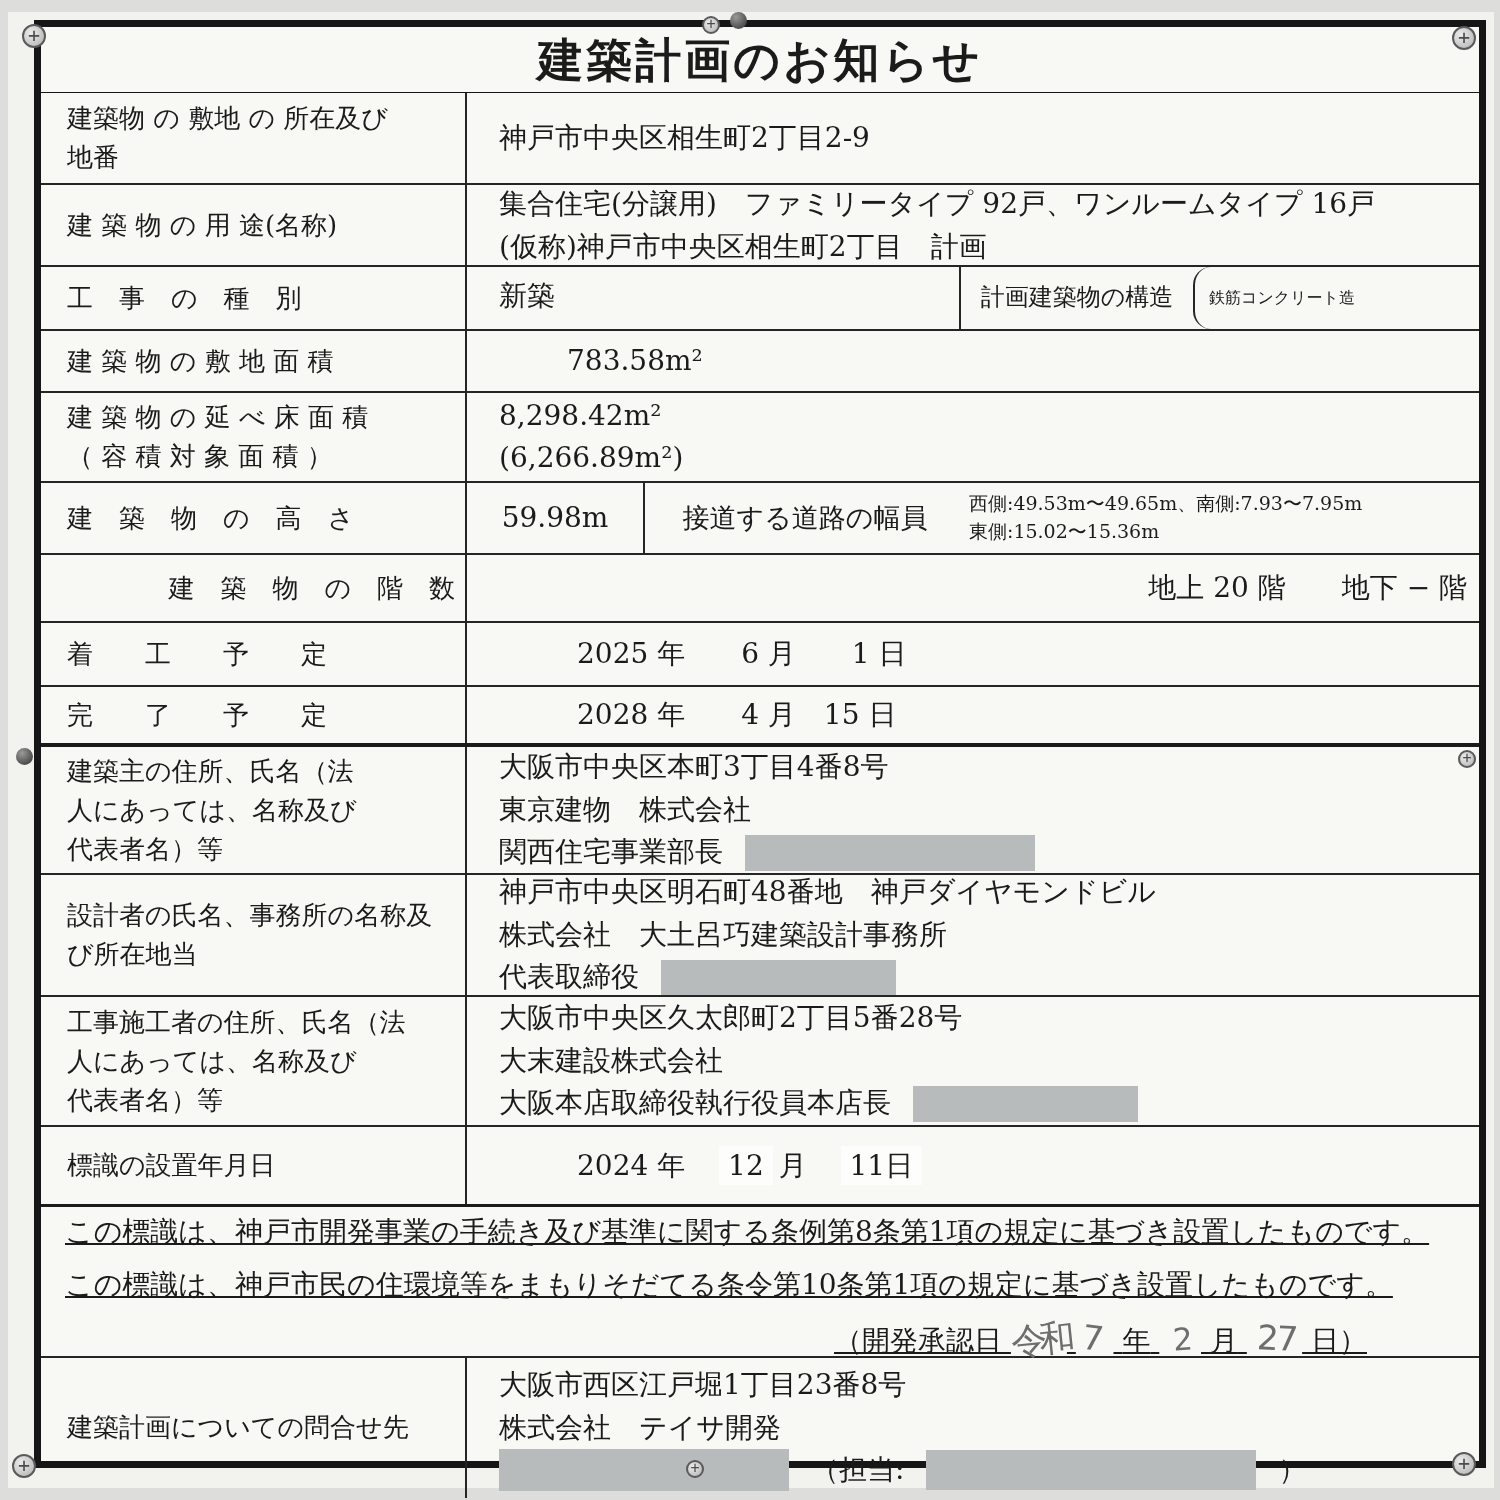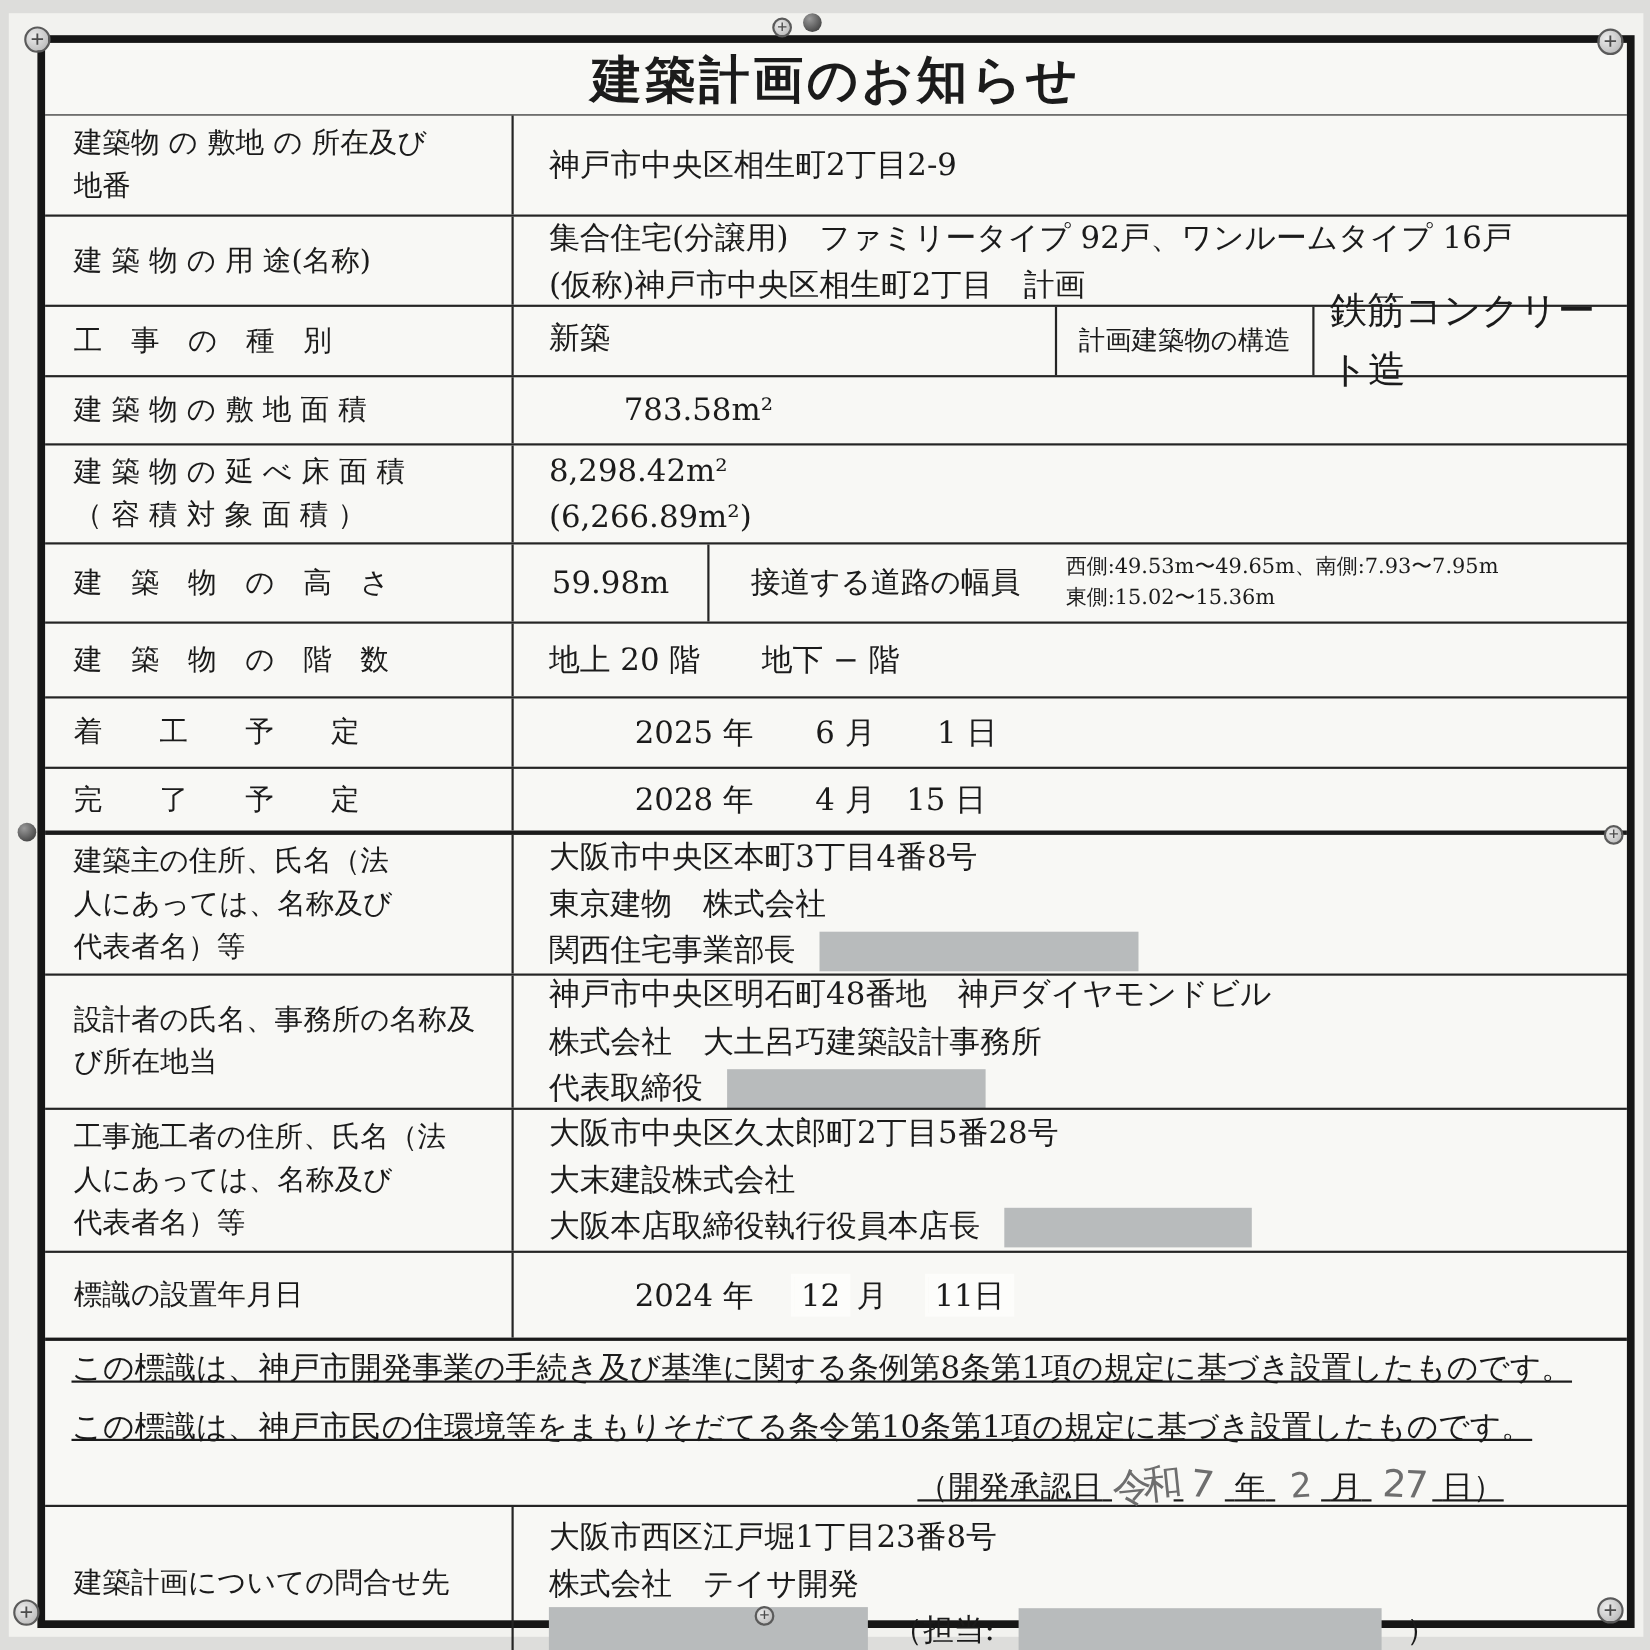--- a/index.html
+++ b/index.html
@@ -8,21 +8,21 @@
     background:#dddddb;
     font-family:"DejaVu Serif","Liberation Serif",serif;
     color:#1b1b1b;
     -webkit-font-smoothing:antialiased;
   }
   .paper{
     position:absolute;left:8px;top:12px;width:1486px;height:1476px;
     background:#f2f2ef;
   }
   .frame{
-    position:absolute;left:26px;top:20px;width:1452px;height:1448px;
+    position:absolute;left:26px;top:8px;width:1452px;height:1448px;
     border:7px solid #161616;background:#f8f8f5;
     box-sizing:border-box;display:flex;flex-direction:column;
   }
   .row{display:flex;box-sizing:border-box;border-top:2px solid #252525;flex:0 0 auto;}
   .title-row{border-top:none;height:66px;align-items:center;justify-content:center;border-bottom:1px solid #161616;}
   .title-row h1{
     margin:0;font-size:46px;font-weight:700;letter-spacing:3px;line-height:1;
   }
   .label{
     width:426px;flex:0 0 426px;border-right:2px solid #252525;box-sizing:border-box;
@@ -38,32 +38,32 @@
   .r3{height:64px;}
   .r3 .value{flex-direction:row;padding:0;align-items:stretch;}
   .cell-newbuild{flex:1;display:flex;align-items:center;padding-left:32px;font-family:Liberation Mono, monospace;}
   .cell-structlabel{
     flex:0 0 232px;border-left:2px solid #252525;display:flex;align-items:center;justify-content:center;
     font-size:24px;
     margin-left:28px;
   }
   .cell-structvalue{
     flex:0 0 270px;border-left:2px solid #252525;display:flex;align-items:center;
-    font-size:34px;padding-left:14px;
+    font-size:16px;padding-left:14px;border-radius:18px;
   }
   .r4{height:62px;}
   .r4 .value{padding-left:100px;}
   .r5{height:90px;}
   .r5 .value{line-height:1.5;}
   .r6{height:72px;}
   .r6 .value{flex-direction:row;padding:0;align-items:stretch;}
   .cell-height{flex:0 0 176px;border-right:2px solid #252525;display:flex;align-items:center;justify-content:center;}
   .cell-roadlabel{flex:0 0 320px;display:flex;align-items:center;justify-content:center;font-size:27px;}
   .cell-roadvalues{flex:1;display:flex;flex-direction:column;justify-content:center;font-size:19px;line-height:1.45;padding-left:4px;}
-  .r7{height:68px;}
+  .r7{height:68px;text-align:right;}
   .r8{height:64px;}
   .r9{height:58px;}
   .r8 .value,.r9 .value,.r13 .value{padding-left:110px;}
   .r10{height:130px;border-top:4px solid #1b1b1b;}
   .r11{height:122px;}
   .r12{height:130px;}
   .r10 .value,.r11 .value,.r12 .value,.r15 .value{line-height:1.52;}
   .r13{height:79px;}
   .r14{height:152px;border-top:3px solid #1b1b1b;flex-direction:column;justify-content:center;padding:8px 24px 4px 24px;font-size:28px;line-height:1.9;box-sizing:border-box;text-decoration:underline;}
   .r15{flex:1 1 auto;}

